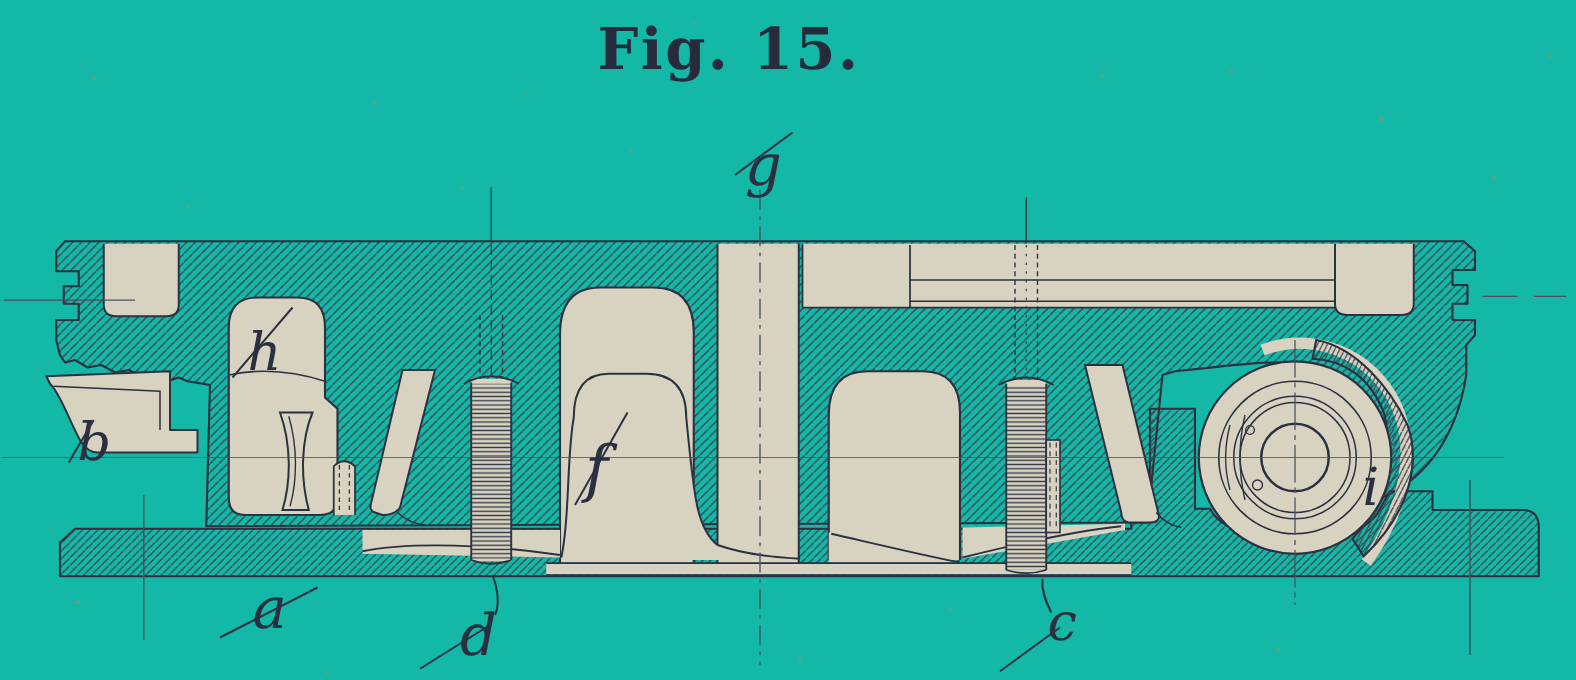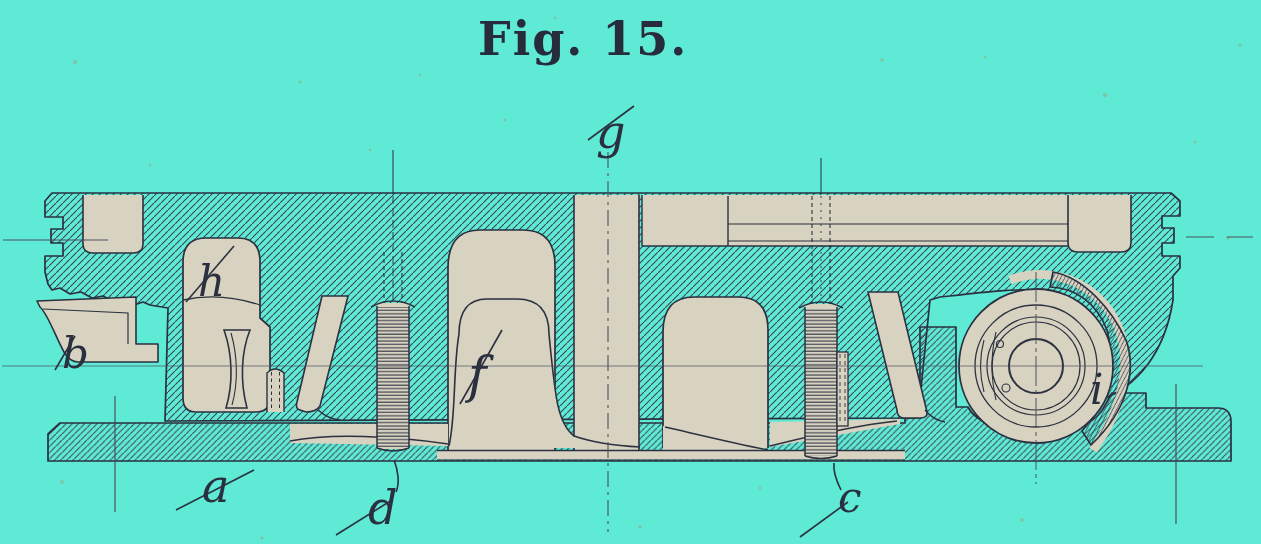--- a/index.html
+++ b/index.html
@@ -1,16 +1,16 @@
 <!DOCTYPE html>
 <html><head>
 <meta charset="utf-8">
 <style>
   html,body{margin:0;padding:0;background:#d8d2c0;}
-  #stage{position:relative;width:1261px;height:544px;overflow:hidden;background:#5eead4;
+  #stage{position:relative;width:1261px;height:544px;overflow:hidden;background:#14b8a6;
          font-family:"DejaVu Serif","Liberation Serif",serif;text-decoration:underline;}
   svg{position:absolute;left:0;top:0;}
   .title{font-family:"DejaVu Serif","Liberation Serif",serif;font-weight:bold;letter-spacing:2px;}
   .lbl{font-family:"DejaVu Serif","Liberation Serif",serif;font-style:italic;}
 </style>
 </head>
 <body>
 
 <div id="stage">
 <svg width="1261" height="544" viewBox="0 0 1261 544">

